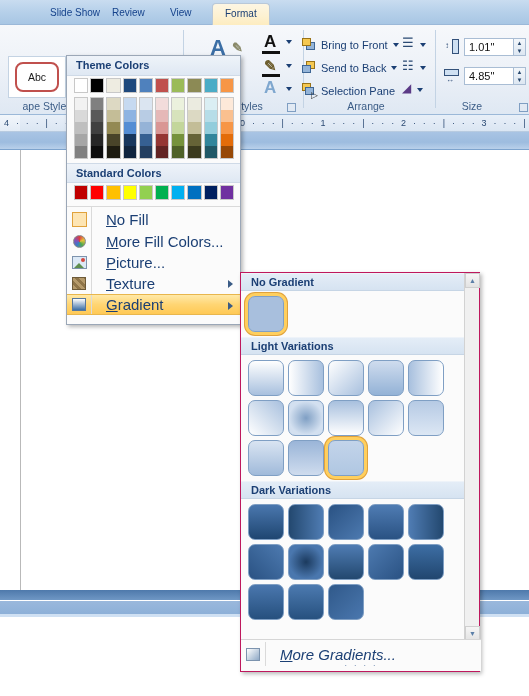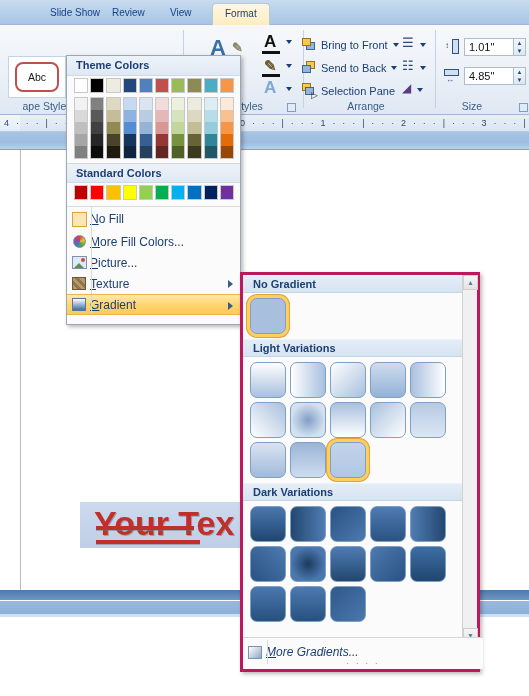--- a/index.html
+++ b/index.html
@@ -190,36 +190,36 @@
   .menu-item {
     height: 21px; display: flex; align-items: center;
     padding-left: 3px; position: relative;
   }
   .menu-item.sel {
     background: linear-gradient(to bottom,#ffe9a8 0%, #ffd573 50%, #ffc955 100%);
     border-top: 1px solid #e8b64d; border-bottom: 1px solid #e8b64d;
   }
   .mi-icon { width: 18px; height: 17px; flex: 0 0 18px; position: relative; }
   .mi-sep { position: absolute; left: 24px; top: 0; width: 1px; height: 100%; background: #dadada; }
-  .mi-label { padding-left: 2px; color: #1b3f74; font-size: 12px; }
+  .mi-label { padding-left: 18px; color: #1b3f74; font-size: 15px; }
   .mi-label u { text-decoration: underline; }
   .mi-arrow {
     position: absolute; right: 7px; top: 7px;
     border-top: 4px solid transparent; border-bottom: 4px solid transparent;
     border-left: 5px solid #3b5c86;
   }
   .nofill-sw {
     position: absolute; left: 2px; top: 1px; width: 15px; height: 15px;
     background: #fde5b4; border: 1px solid #e0a23c;
   }
 
   
   .gradmenu {
     position: absolute; left: 240px; top: 272px; width: 240px; height: 400px;
-    background: #fbfbfb; border: 3px solid #be185d;
+    background: #fbfbfb; border: 1px solid #be185d;
     box-shadow: 2px 2px 4px rgba(0,0,0,.28);
   }
   .g-head {
     height: 18px; background: linear-gradient(to bottom,#e4edf7,#d6e3f1);
     border-bottom: 1px solid #c6d5e5; border-top: 1px solid #eef3f9;
     color: #1b3f74; font-size: 11px; font-weight: bold; padding: 2px 0 0 10px;
   }
   .g-grid { display: flex; flex-wrap: wrap; padding: 5px 0 5px 7px; gap: 4px; }
   .g-cell {
     width: 36px; height: 36px; border-radius: 7px;
@@ -371,25 +371,20 @@
   <div class="ruler">
     <div class="ruler-band" style="left:0; width:20px;"></div>
     <div class="ruler-txt" style="left:4px;">4  ·  ·  ·  |  ·  ·  ·  3</div>
     <div class="ruler-txt" style="left:240px;">0 · · · | · · · 1 · · · | · · · 2 · · · | · · · 3 · · · | · · · 4 · · · | · ·</div>
   </div>
   <div class="bluebar"></div>
 
   <div class="canvas">
     <div class="slide-edge"></div>
 
-    <div class="textobj">
-      <div class="wordart">Your Tex</div>
-      <div class="wa-strike"></div>
-      <div class="wa-under"></div>
-    </div>
   </div>
 
   <div class="bottombar">
     <div class="bb1"></div>
       <div class="bb2"></div>
   </div>
 
   <div class="fillmenu">
     <div class="menu-head">Theme Colors</div>
 

